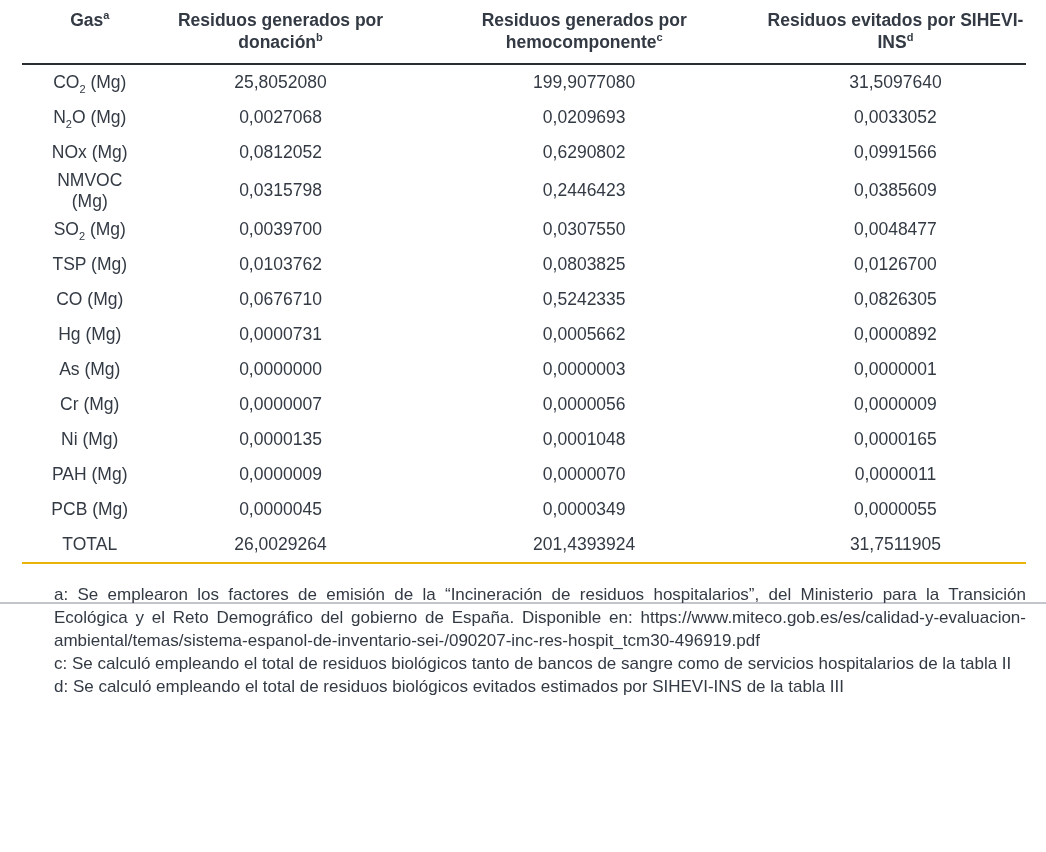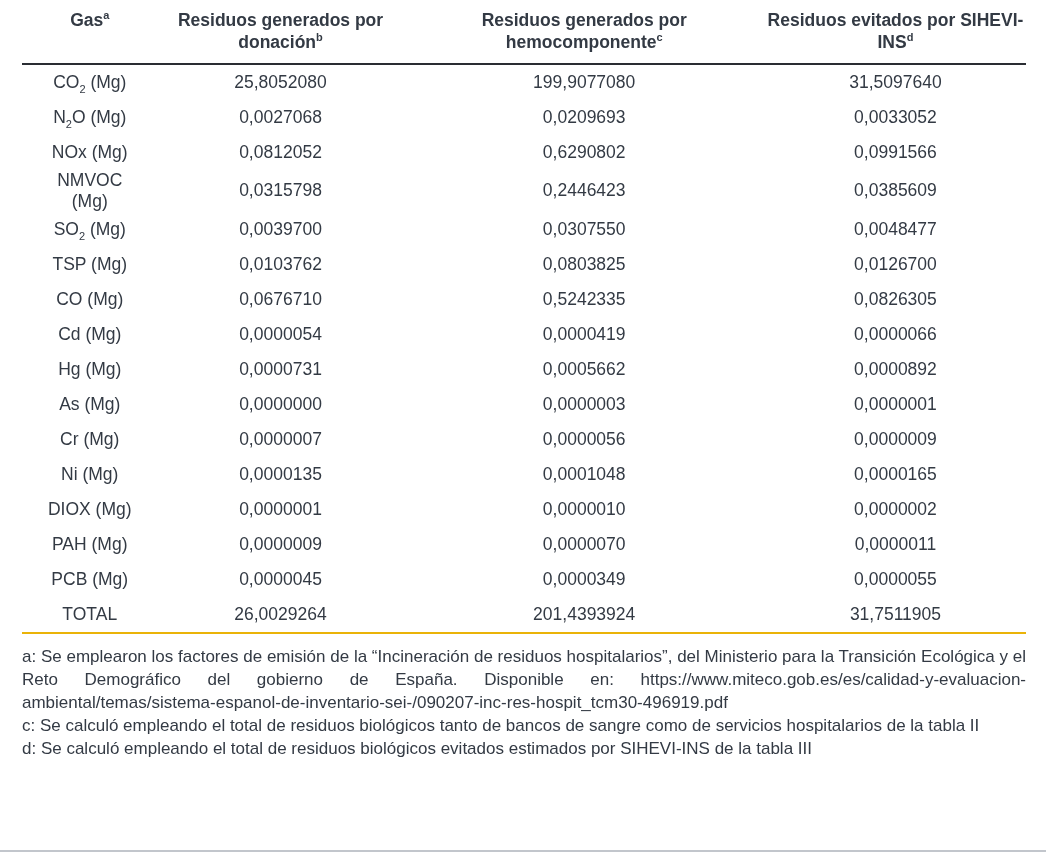--- a/index.html
+++ b/index.html
@@ -4,21 +4,21 @@
 <style>
   html,body{margin:0;padding:0;background:#ffffff;}
   body{
     width:1046px;height:852px;overflow:hidden;
     font-family:"Liberation Sans", sans-serif;
     color:#333a44;
     -webkit-font-smoothing:antialiased;
   }
   .page{
     box-sizing:border-box;
-    width:1046px;height:852px;
+    width:1046px;height:604px;
     padding:8px 20px 0 22px;
     border-bottom:2px solid #c2c6cc;
   }
   table{
     width:100%;
     border-collapse:collapse;
     table-layout:fixed;
   }
   col.c1{width:13.5%;}
   col.c2{width:24.5%;}
@@ -40,23 +40,24 @@
     font-size:17.5px;
     height:35px;
     padding:0;
     vertical-align:middle;
     white-space:nowrap;
   }
   td sub{font-size:11px;line-height:0;}
   td .blk{display:block;white-space:nowrap;}
   tbody tr:last-child{border-bottom:2px solid #eab308;}
   .footnotes{
-    padding-top:11px;
+    padding-top:19px;
     font-size:17px;
     line-height:23px;
+    margin-left:32px;
   }
   .footnotes p{
     margin:0;
     text-align:justify;
     overflow-wrap:anywhere;
   }
 </style>
 </head>
 <body>
 
@@ -124,26 +125,20 @@
           <td>0,0803825</td>
           <td>0,0126700</td>
         </tr>
         <tr>
           <td><span>CO (Mg)</span></td>
           <td>0,0676710</td>
           <td>0,5242335</td>
           <td>0,0826305</td>
         </tr>
         <tr>
-          <td><span>Cd (Mg)</span></td>
-          <td>0,0000054</td>
-          <td>0,0000419</td>
-          <td>0,0000066</td>
-        </tr>
-        <tr>
           <td><span>Hg (Mg)</span></td>
           <td>0,0000731</td>
           <td>0,0005662</td>
           <td>0,0000892</td>
         </tr>
         <tr>
           <td><span>As (Mg)</span></td>
           <td>0,0000000</td>
           <td>0,0000003</td>
           <td>0,0000001</td>
@@ -152,26 +147,20 @@
           <td><span>Cr (Mg)</span></td>
           <td>0,0000007</td>
           <td>0,0000056</td>
           <td>0,0000009</td>
         </tr>
         <tr>
           <td><span>Ni (Mg)</span></td>
           <td>0,0000135</td>
           <td>0,0001048</td>
           <td>0,0000165</td>
-        </tr>
-        <tr>
-          <td><span>DIOX (Mg)</span></td>
-          <td>0,0000001</td>
-          <td>0,0000010</td>
-          <td>0,0000002</td>
         </tr>
         <tr>
           <td><span>PAH (Mg)</span></td>
           <td>0,0000009</td>
           <td>0,0000070</td>
           <td>0,0000011</td>
         </tr>
         <tr>
           <td><span>PCB (Mg)</span></td>
           <td>0,0000045</td>

